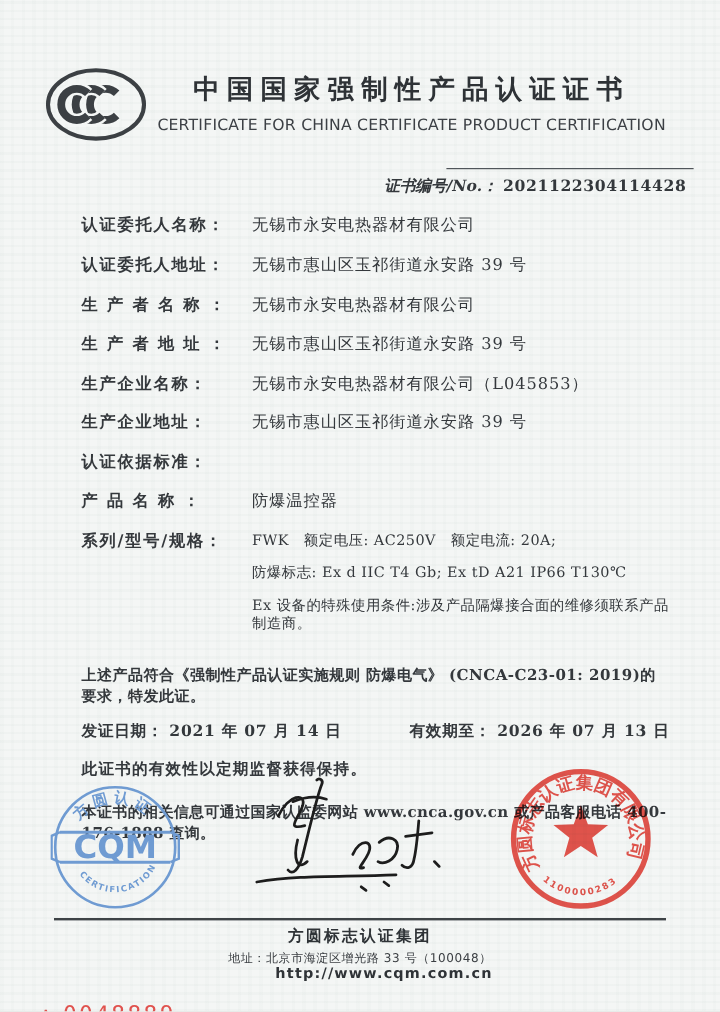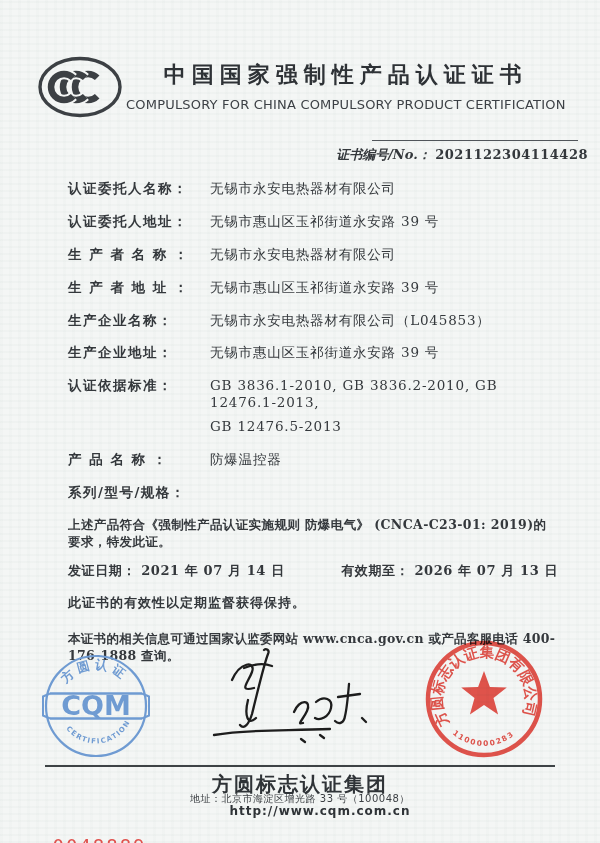--- a/index.html
+++ b/index.html
@@ -13,21 +13,21 @@
     color:#34383c; overflow:hidden;
   }
   
   .header{ display:flex; align-items:flex-start; padding:52px 40px 0 34px; }
   .ccc-logo{ flex:0 0 92px; }
   .title-block{ flex:1; text-align:center; padding-top:8px; }
   .title{ font-size:22px; font-weight:600; letter-spacing:6px; color:#2e3236;
           font-family:"DejaVu Sans", sans-serif; white-space:nowrap; }
   .subtitle{ font-size:13px; color:#3c4045; margin-top:7px; letter-spacing:0.2px; white-space:nowrap; }
   .cert-rule{ width:206px; border-top:1.5px solid #50555a; margin:14px 22px 0 auto; }
-  .cert-line{ text-align:right; padding-right:12px; margin-top:5px; font-size:13px; font-weight:600; }
+  .cert-line{ text-align:right; padding-right:28px; margin-top:5px; font-size:13px; font-weight:600; }
   .cert-label{ font-style:italic; font-family:"DejaVu Serif", serif; }
   .cert-no{ font-family:"DejaVu Serif", serif; font-style:normal; letter-spacing:0.5px; }
   
   .content{ padding:16px 42px 0 68px; font-family:"DejaVu Serif", serif; }
   .row{ display:flex; margin-bottom:16px; }
   .lbl{ flex:0 0 142px; font-size:13.5px; font-weight:600; letter-spacing:1.5px; line-height:1.25; }
   .val{ flex:1; font-size:13.5px; line-height:1.25; letter-spacing:0.8px; }
   .val .vline{ margin-bottom:7px; }
   .val .vline:last-child{ margin-bottom:0; }
   .row.model .val{ font-size:12px; letter-spacing:0.4px; }
@@ -35,21 +35,21 @@
   .statement{ font-size:12.5px; font-weight:600; letter-spacing:0.4px; margin-top:3px; }
   .dates{ display:flex; justify-content:space-between; margin-top:11px; font-size:13px; font-weight:600; letter-spacing:0.6px; }
   .note{ font-size:13px; font-weight:600; letter-spacing:1px; margin-top:14px; }
   .info{ font-size:12.5px; font-weight:600; letter-spacing:0.3px; margin-top:19px; }
   
   .cqm-logo{ position:absolute; left:42px; top:652px; }
   .signature{ position:absolute; left:202px; top:638px; }
   .red-seal{ position:absolute; left:403px; top:618px; mix-blend-mode:multiply; opacity:0.92; }
   .footer-rule{ position:absolute; left:45px; right:45px; top:765px; border-top:2px solid #3e4346; }
   .footer-org{ position:absolute; left:0; right:0; top:771px; text-align:center;
-               font-size:20px; font-weight:700; letter-spacing:2px; color:#2f3337; }
+               font-size:13px; font-weight:700; letter-spacing:2px; color:#2f3337; }
   .footer-addr{ position:absolute; left:0; right:0; top:792px; text-align:center;
                 font-size:10px; color:#3a3e42; letter-spacing:0.5px; }
   .footer-site{ position:absolute; left:0; right:0; top:804px; text-align:center;
                 font-size:12px; font-weight:700; letter-spacing:1px; color:#2f3337;padding-left:40px; }
   .serial{ position:absolute; left:34px; top:835px; color:#e0524e;
            font-family:"DejaVu Sans Mono", monospace; }
   .serial .pfx{ font-size:14px; margin-right:10px; }
   .serial .num{ font-size:19px; letter-spacing:2px; }
   svg text{ font-family:"DejaVu Sans", sans-serif; }
 </style>
@@ -67,21 +67,21 @@
           <path d="M63.2,44.2 A13,13 0 1 1 63.2,25.8" stroke="#3c4044" stroke-width="6.5"></path>
           <path d="M51.2,44.2 A13,13 0 1 1 51.2,25.8" stroke="#f4f6f5" stroke-width="10.5"></path>
           <path d="M51.2,44.2 A13,13 0 1 1 51.2,25.8" stroke="#3c4044" stroke-width="6.5"></path>
           <path d="M39.2,44.2 A13,13 0 1 1 39.2,25.8" stroke="#f4f6f5" stroke-width="10.5"></path>
           <path d="M39.2,44.2 A13,13 0 1 1 39.2,25.8" stroke="#3c4044" stroke-width="6.5"></path>
         </g>
       </svg>
     </div>
     <div class="title-block">
       <div class="title">中国国家强制性产品认证证书</div>
-      <div class="subtitle">COMPULSORY FOR CHINA COMPULSORY PRODUCT CERTIFICATION</div>
+      <div class="subtitle">CERTIFICATE FOR CHINA CERTIFICATE PRODUCT CERTIFICATION</div>
     </div>
   </div>
 
   <div class="cert-rule"></div>
   <div class="cert-line">
     <span class="cert-label">证书编号/No.：</span>
     <span class="cert-no">2021122304114428</span>
   </div>
 
   <div class="content">
@@ -123,35 +123,36 @@
 
     <div class="row">
       <span class="lbl">生产企业地址：</span>
       <div class="val">
           <div class="vline">无锡市惠山区玉祁街道永安路 39 号</div>
         </div>
     </div>
 
     <div class="row">
       <span class="lbl">认证依据标准：</span>
-      <div class="val">
-        <div class="vline">GB 3836.1-2010, GB 3836.2-2010, GB 12476.1-2013,</div>
-        <div class="vline">GB 12476.5-2013</div>
-      </div>
     </div>
 
     <div class="row">
       <span class="lbl">产 品 名 称 ：</span>
       <div class="val">
           <div class="vline">防爆温控器</div>
         </div>
     </div>
 
     <div class="row model">
       <span class="lbl">系列/型号/规格：</span>
+      <div class="val">
+        <div class="vline">FWK　额定电压: AC250V　额定电流: 20A;</div>
+        <div class="vline">防爆标志: Ex d IIC T4 Gb; Ex tD A21 IP66 T130℃</div>
+        <div class="vline">Ex 设备的特殊使用条件:涉及产品隔爆接合面的维修须联系产品制造商。</div>
+      </div>
     </div>
 
     <div class="statement">上述产品符合《强制性产品认证实施规则 防爆电气》 (CNCA-C23-01: 2019)的要求，特发此证。</div>
 
     <div class="dates">
       <span>
         <span>发证日期：</span>
         <span>2021 年 07 月 14 日</span>
       </span>
       <span>

